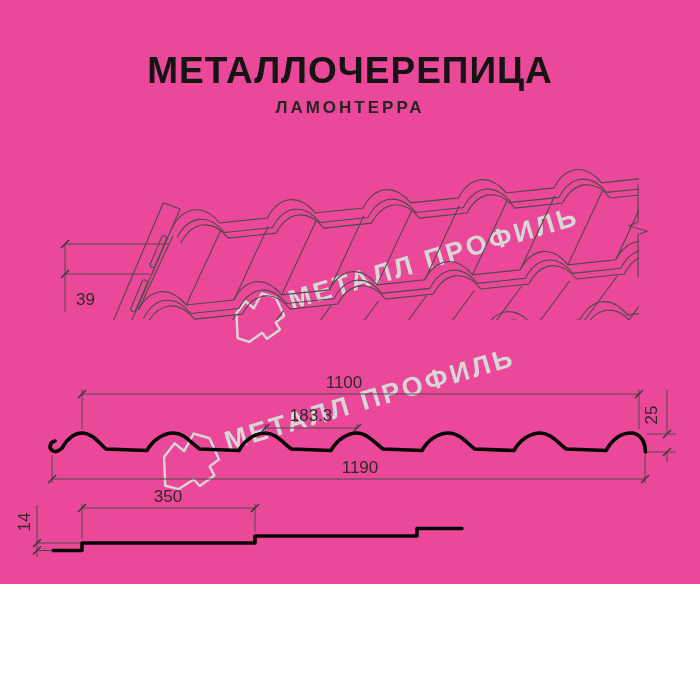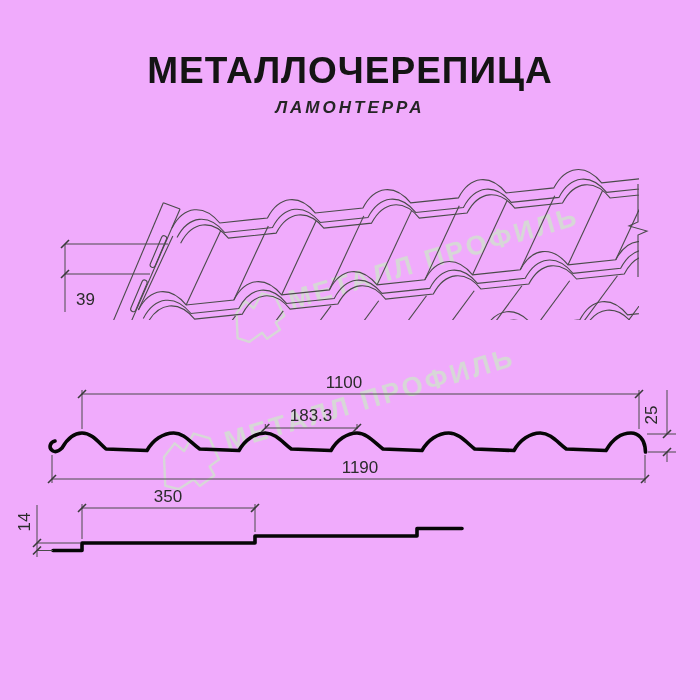--- a/index.html
+++ b/index.html
@@ -1,20 +1,20 @@
 <!DOCTYPE html>
 <html><head>
 <meta charset="utf-8">
 <style>
   html,body{margin:0;padding:0;background:#ffffff;}
-  .stage{position:relative;width:700px;height:700px;background:#f0abfc;overflow:hidden;
+  .stage{position:relative;width:700px;height:584px;background:#ec4899;overflow:hidden;
          font-family:"Liberation Sans", sans-serif;}
   .hdr{position:absolute;top:0;left:0;width:700px;text-align:center;}
   .title{margin-top:50px;font-size:37px;font-weight:800;letter-spacing:1px;color:#141414;}
-  .subtitle{margin-top:6px;font-size:17px;font-weight:600;letter-spacing:3px;color:#252525;font-style:italic;}
+  .subtitle{margin-top:6px;font-size:17px;font-weight:600;letter-spacing:3px;color:#252525;}
   svg{position:absolute;left:0;top:0;}
   .thin{stroke:#4a4a4a;stroke-width:1.1;fill:none;}
   .dimln{stroke:#4a4a4a;stroke-width:1;fill:none;}
   .thick{stroke:#060606;stroke-width:3.6;fill:none;stroke-linejoin:round;stroke-linecap:round;}
   .tick{stroke:#3a3a3a;stroke-width:1.6;}
   .dimtxt{font-family:"Liberation Sans", sans-serif;font-size:17px;fill:#2b2b2b;}
   .wm{fill:#d7d7d7;font-family:"Liberation Sans", sans-serif;font-weight:700;
       font-size:27px;letter-spacing:3px;}
   .wmlogo{stroke:#d7d7d7;stroke-width:2.4;fill:none;stroke-linejoin:round;}
 </style>

